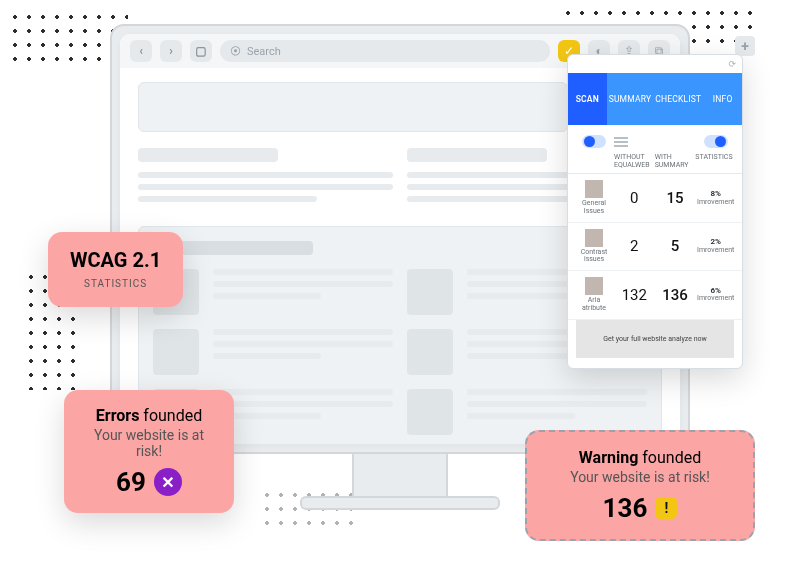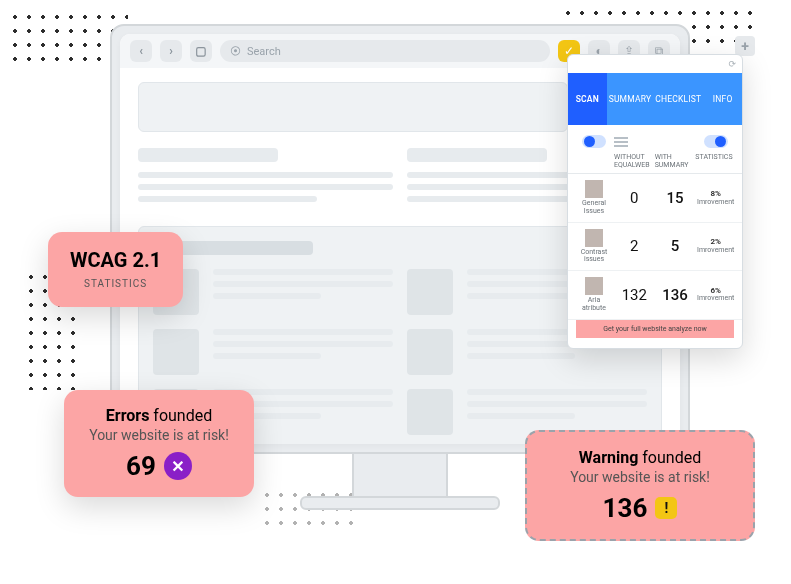--- a/index.html
+++ b/index.html
@@ -53,31 +53,31 @@
   .datarow{ display:flex; align-items:center; padding:6px 6px; border-bottom:1px solid #eef1f3;}
   .datarow:last-of-type{ border-bottom:none;}
   .rowlabel{ flex:0 0 40px; font-size:7px; color:#6b7278; line-height:1.1; display:flex; flex-direction:column; align-items:center;}
   .swatch{ width:18px; height:18px; background:#c1b6b0; margin-bottom:2px;}
   .num{ flex:1; text-align:center; font-size:15px; font-weight:400; color:#111;}
   .num.big{ font-weight:500;}
   .stat{ flex:1; text-align:center; font-size:7px; color:#6b7278; line-height:1.1;}
   .stat b{ display:block; font-size:8px; color:#333;}
 
   .cta{ margin:8px 8px 4px; border:1px solid #d7dde2; text-align:center; padding:6px 4px; font-size:7px; color:#333; letter-spacing:.2px;}
-  .cta2{ margin:0 8px 10px; background:#fca5a5; text-align:center; padding:5px 4px; font-size:7px; color:#444;}
+  .cta2{ margin:0 8px 10px; background:#e5e5e5; text-align:center; padding:15px 4px; font-size:7px; color:#444;}
 
   .plus-tab{ position:absolute; top:36px; right:36px; width:20px; height:20px; border-radius:4px; background:#e6e9ec; color:#9aa3ab; display:flex; align-items:center; justify-content:center; font-size:14px; font-weight:bold;}
 
   
   .card{ position:absolute; background:#fca5a5; border-radius:14px; box-shadow:0 10px 30px rgba(0,0,0,.15); padding:16px 22px;}
   .wcag{ top:232px; left:48px; text-align:center;}
   .wcag h3{ font-size:20px; font-weight:700;}
   .wcag small{ font-size:10px; letter-spacing:1px; color:#555;}
 
-  .errors{ top:390px; left:64px; text-align:center; width:190px;}
+  .errors{ top:390px; left:64px; text-align:center; width:170px;}
   .warn{ top:430px; right:36px; text-align:center; width:230px; border:2px dashed #9aa3ab; box-shadow:none;}
   .card h4{ font-size:16px; font-weight:400;}
   .card h4 b{ font-weight:700;}
   .card .sub{ font-size:14px; color:#555; margin-top:2px;}
   .card .val{ font-size:26px; font-weight:700; margin-top:8px; display:flex; align-items:center; justify-content:center; gap:8px;}
   .badge-circle{ width:28px; height:28px; border-radius:50%; background:#8a1fc7; color:#fff; display:flex; align-items:center; justify-content:center; font-size:16px; font-weight:bold;}
   .badge-sq{ width:22px; height:22px; border-radius:5px; background:#f3c614; color:#111; display:flex; align-items:center; justify-content:center; font-size:14px; font-weight:bold;}
 </style>
 </head>
 <body>

